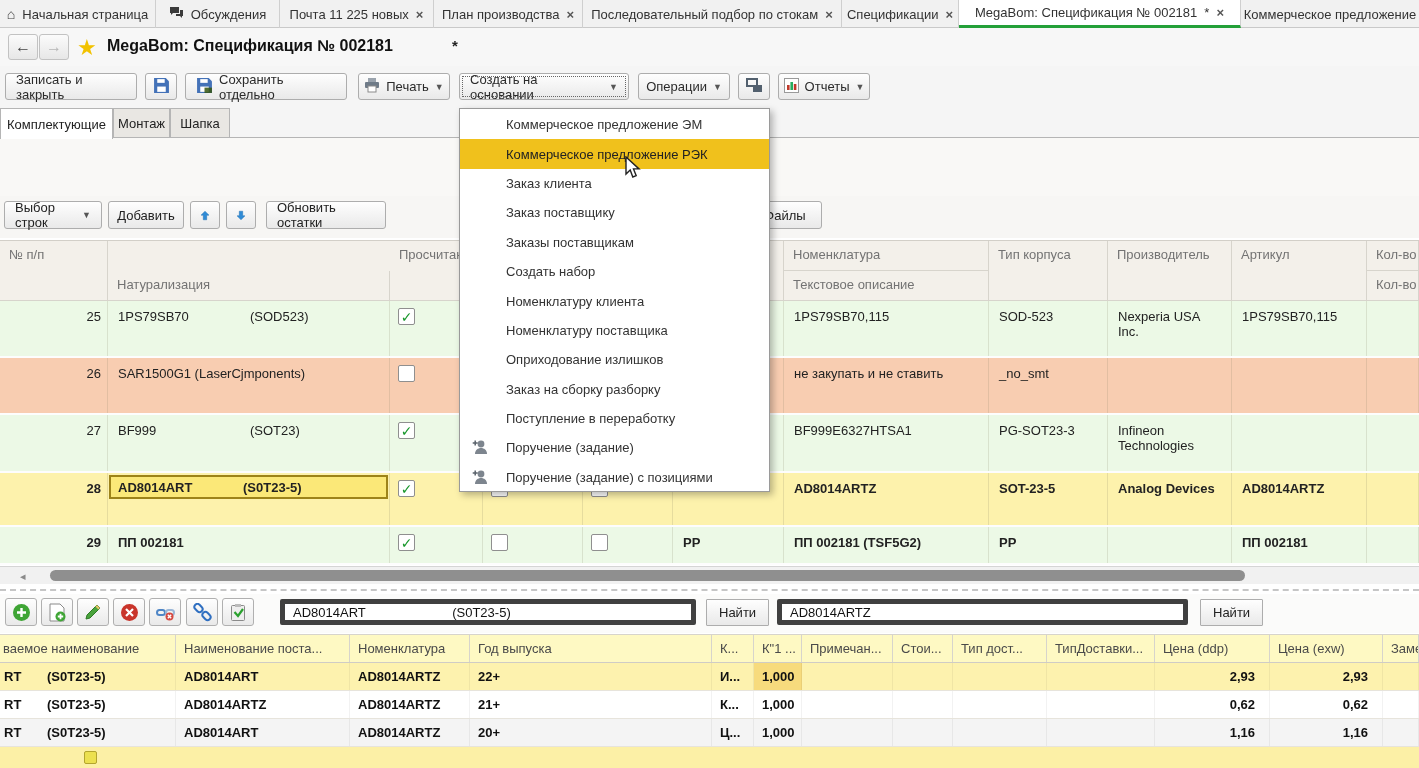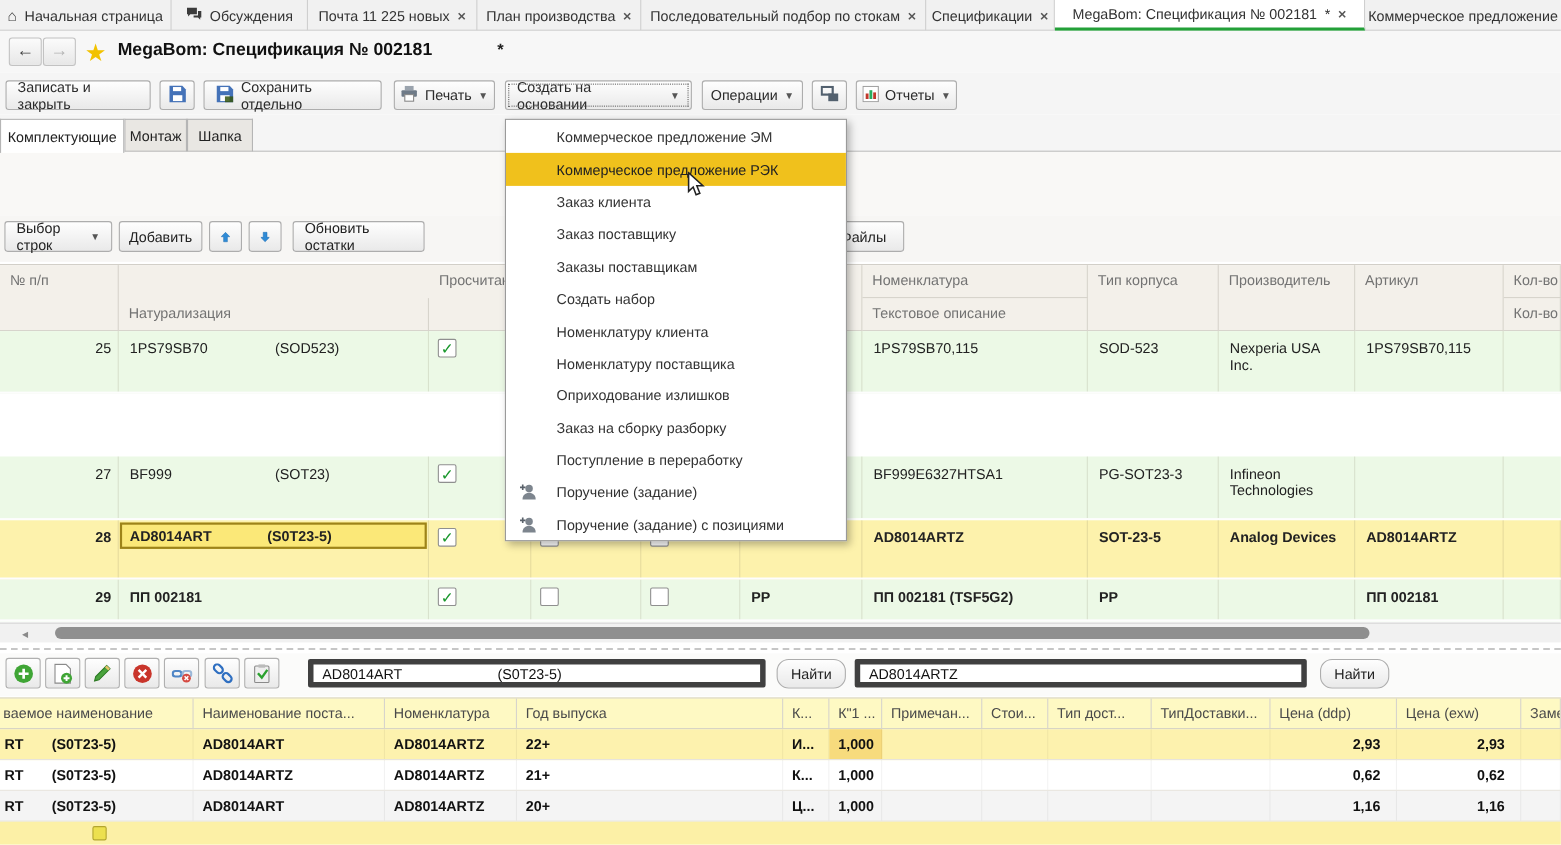--- a/index.html
+++ b/index.html
@@ -86,21 +86,21 @@
   
   .splitter { left:0; top:589px; width:1419px; height:0; border-top:2px dashed #c6c6c6; }
 
   
   .botbar { left:0; top:594px; width:1419px; height:39px; background:#fbfbfa; }
   .sbtn { position:absolute; top:4px; width:32px; height:28px; background:linear-gradient(#fefefe,#e9e9e9);
           border:1px solid #b0b0b0; border-radius:3px; display:flex; align-items:center; justify-content:center; }
   .sinput { position:absolute; top:5px; height:26px; border:5px solid #404040; border-radius:2px;
             font-size:13px; padding:0 8px; font-family:inherit; color:#111; background:#fff; white-space:pre; }
   .findbtn { position:absolute; top:5px; height:27px; background:linear-gradient(#fefefe,#e9e9e9);
-             border:1px solid #adadad; border-radius:11px; font-size:13px; padding:0 12px;
+             border:1px solid #adadad; border-radius:1px; font-size:13px; padding:0 12px;
              display:flex; align-items:center; }
 
   
   .btable { left:0; top:634px; width:1419px; height:134px; }
   .bhead, .brow { position:absolute; left:0; width:1419px; display:grid;
           grid-template-columns:176px 174px 120px 242px 42px 48px 91px 60px 94px 108px 115px 113px 36px; }
   .bhead { top:0; height:29px; background:#fef9c3; border-top:1px solid #d7d4cc; border-bottom:1px solid #cfccc5; }
   .bh { padding:6px 0 0 8px; color:#4a4a4a; font-size:13px; border-right:1px solid #d7d4cc;
         white-space:nowrap; overflow:hidden; }
   .brow { height:28px; border-bottom:1px solid #e7e4dc; }
@@ -421,20 +421,37 @@
     <div class="mc"></div>
       <div class="mc"></div>
       <div class="mc"></div>
     <div class="mc">1PS79SB70,115</div>
     <div class="mc">SOD-523</div>
     <div class="mc" style="white-space:normal">Nexperia USA Inc.</div>
     <div class="mc">1PS79SB70,115</div>
     <div class="mc"></div>
   </div>
 
+  <div class="mrow row-salmon" style="top:117px;height:57px">
+    <div class="mc num">26</div>
+    <div class="mc">SAR1500G1 (LaserCjmponents)</div>
+    <div class="mc cbwrap">
+        <div class="cb">
+          <span></span>
+        </div>
+      </div>
+    <div class="mc"></div>
+      <div class="mc"></div>
+      <div class="mc"></div>
+    <div class="mc">не закупать и не ставить</div>
+    <div class="mc">_no_smt</div>
+    <div class="mc"></div>
+    <div class="mc"></div>
+    <div class="mc"></div>
+  </div>
 
   <div class="mrow row-green" style="top:174px;height:58px">
     <div class="mc num">27</div>
     <div class="mc"><span class="nm1">BF999</span><span>(SOT23)</span></div>
     <div class="mc cbwrap">
         <div class="cb">
           <span>✓</span>
         </div>
       </div>
     <div class="mc"></div>

